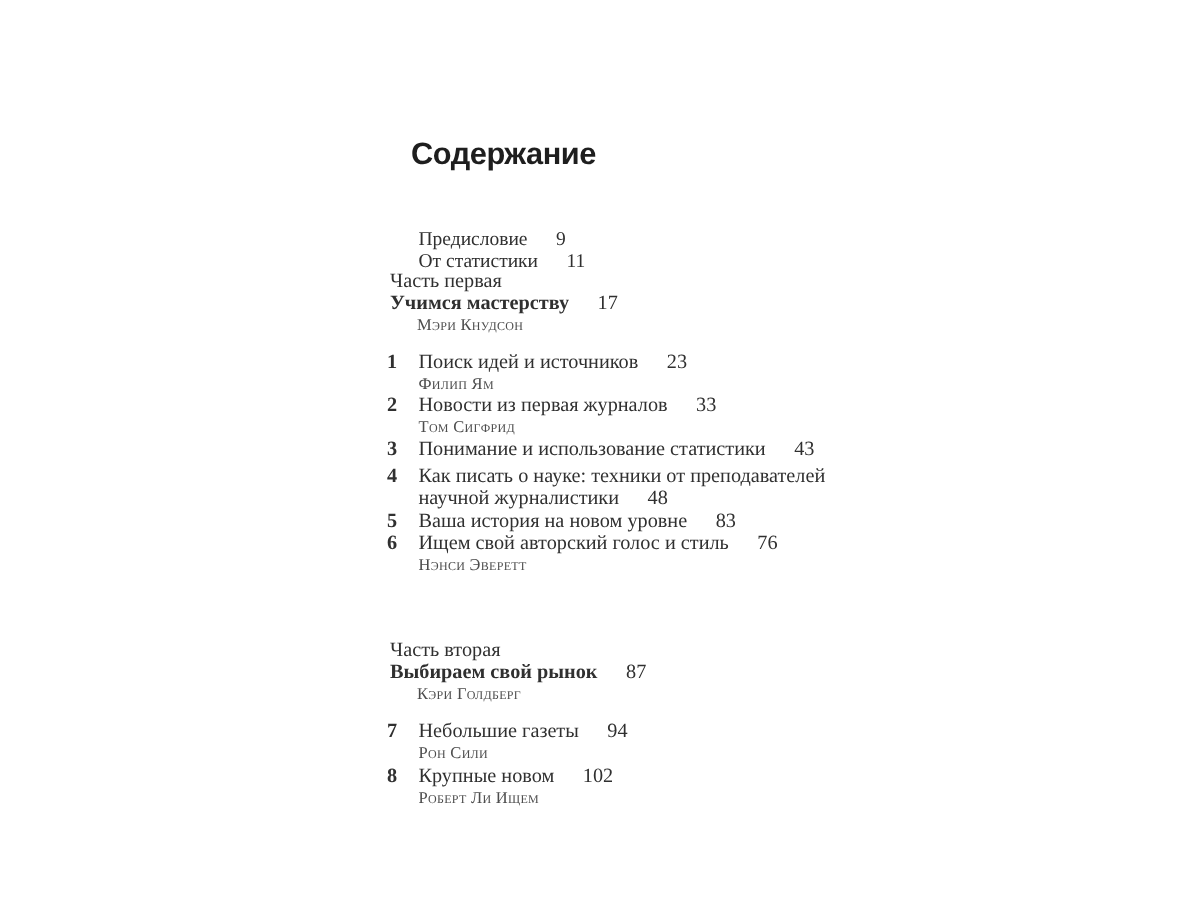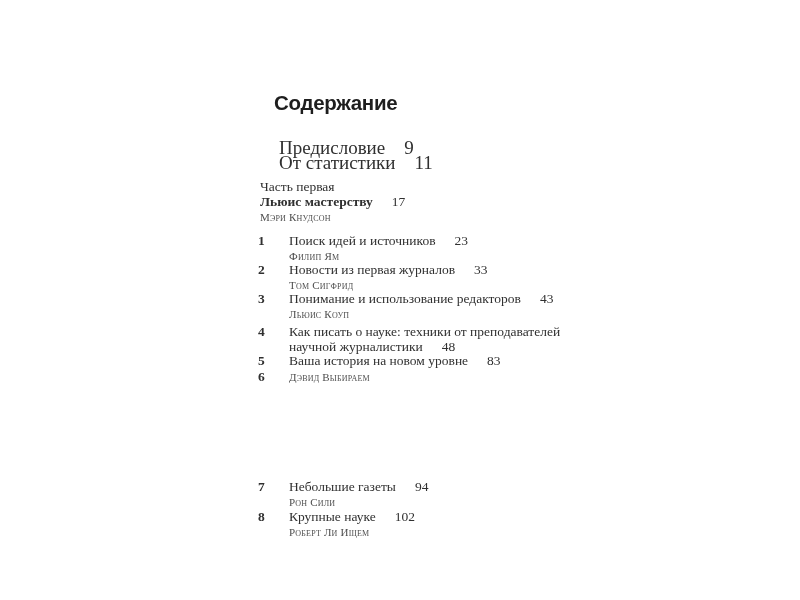--- a/index.html
+++ b/index.html
@@ -28,41 +28,41 @@
     font-size: 20.5px;
     line-height: 1;
     letter-spacing: -0.3px;
     color: #1e1e1e;
   }
 
   
   .front-matter {
     position: absolute;
     left: 279px;
-    top: 140px;
-    font-size: 19px;
+    top: 151px;
+    font-size: 13px;
     line-height: 15.3px;
   }
 
   .pagenum {
     margin-left: 19px;
     font-weight: normal;
   }
 
   
   .part-header {
     position: absolute;
     left: 260px;
     font-size: 13.5px;
     line-height: 15.4px;
   }
   .part-header.first  { top: 179px; }
   .part-header.second { top: 425px; }
   .part-title { font-weight: bold; }
-  .part-header .author { }
+  .part-header .author { margin-left: 18px; }
 
   
   .author {
     font-size: 11px;
     font-variant: small-caps;
     letter-spacing: 0.2px;
     color: #4d4d4d;
   }
   .author:empty { display: none; }
 
@@ -81,21 +81,21 @@
   .chapter.gap-lg  { margin-top: 3.5px; }
   .chapter.gap-sm  { margin-top: 1px; }
 
   .ch-num {
     position: absolute;
     left: 0;
     top: 0;
     font-weight: bold;
   }
   .ch-body {
-    margin-left: 31px;
+    margin-left: 21px;
     max-width: 284px;
   }
   .ch-title { white-space: pre-line; }
 </style>
 </head>
 <body>
 
 <div class="screen">
 
   <h1 class="toc-title">Содержание</h1>
@@ -105,21 +105,21 @@
       <span>Предисловие</span><span class="pagenum">9</span>
     </div>
     <div class="fm-row">
       <span>От статистики</span><span class="pagenum">11</span>
     </div>
   </div>
 
   <div class="part-header first">
     <div>Часть первая</div>
     <div>
-      <span class="part-title">Льюис мастерству</span><span class="pagenum">17</span>
+      <span class="part-title">Учимся мастерству</span><span class="pagenum">17</span>
     </div>
     <div class="author">Мэри Кнудсон</div>
   </div>
 
   <div class="chapters first">
 
     <div class="chapter">
       <span class="ch-num">1</span>
       <div class="ch-body">
         <div><span class="ch-title">Поиск идей и источников</span><span class="pagenum">23</span></div>
@@ -131,22 +131,21 @@
       <span class="ch-num">2</span>
       <div class="ch-body">
         <div><span class="ch-title">Новости из первая журналов</span><span class="pagenum">33</span></div>
         <div class="author">Том Сигфрид</div>
       </div>
     </div>
 
     <div class="chapter">
       <span class="ch-num">3</span>
       <div class="ch-body">
-        <div><span class="ch-title">Понимание и использование редакторов</span><span class="pagenum">43</span></div>
-        <div class="author">Льюис Коуп</div>
+        <div><span class="ch-title">Понимание и использование статистики</span><span class="pagenum">43</span></div>
       </div>
     </div>
 
     <div class="chapter gap-lg">
       <span class="ch-num">4</span>
       <div class="ch-body">
         <div><span class="ch-title">Как писать о науке: техники от преподавателей
 научной журналистики</span><span class="pagenum">48</span></div>
 
       </div>
@@ -155,40 +154,48 @@
     <div class="chapter">
       <span class="ch-num">5</span>
       <div class="ch-body">
         <div><span class="ch-title">Ваша история на новом уровне</span><span class="pagenum">83</span></div>
       </div>
     </div>
 
     <div class="chapter gap-sm">
       <span class="ch-num">6</span>
       <div class="ch-body">
-        <div class="author">Дэвид Выбираем</div>
-      </div>
-    </div>
-
-  </div>
-
+        <div><span class="ch-title">Ищем свой авторский голос и стиль</span><span class="pagenum">76</span></div>
+        <div class="author">Нэнси Эверетт</div>
+      </div>
+    </div>
+
+  </div>
+
+  <div class="part-header second">
+    <div>Часть вторая</div>
+    <div>
+      <span class="part-title">Выбираем свой рынок</span><span class="pagenum">87</span>
+    </div>
+    <div class="author">Кэри Голдберг</div>
+  </div>
 
   <div class="chapters second">
 
     <div class="chapter">
       <span class="ch-num">7</span>
       <div class="ch-body">
         <div><span class="ch-title">Небольшие газеты</span><span class="pagenum">94</span></div>
         <div class="author">Рон Сили</div>
       </div>
     </div>
 
     <div class="chapter gap-sm">
       <span class="ch-num">8</span>
       <div class="ch-body">
-        <div><span class="ch-title">Крупные науке</span><span class="pagenum">102</span></div>
+        <div><span class="ch-title">Крупные новом</span><span class="pagenum">102</span></div>
         <div class="author">Роберт Ли Ищем</div>
       </div>
     </div>
 
   </div>
 
 </div>
 
 </body></html>

